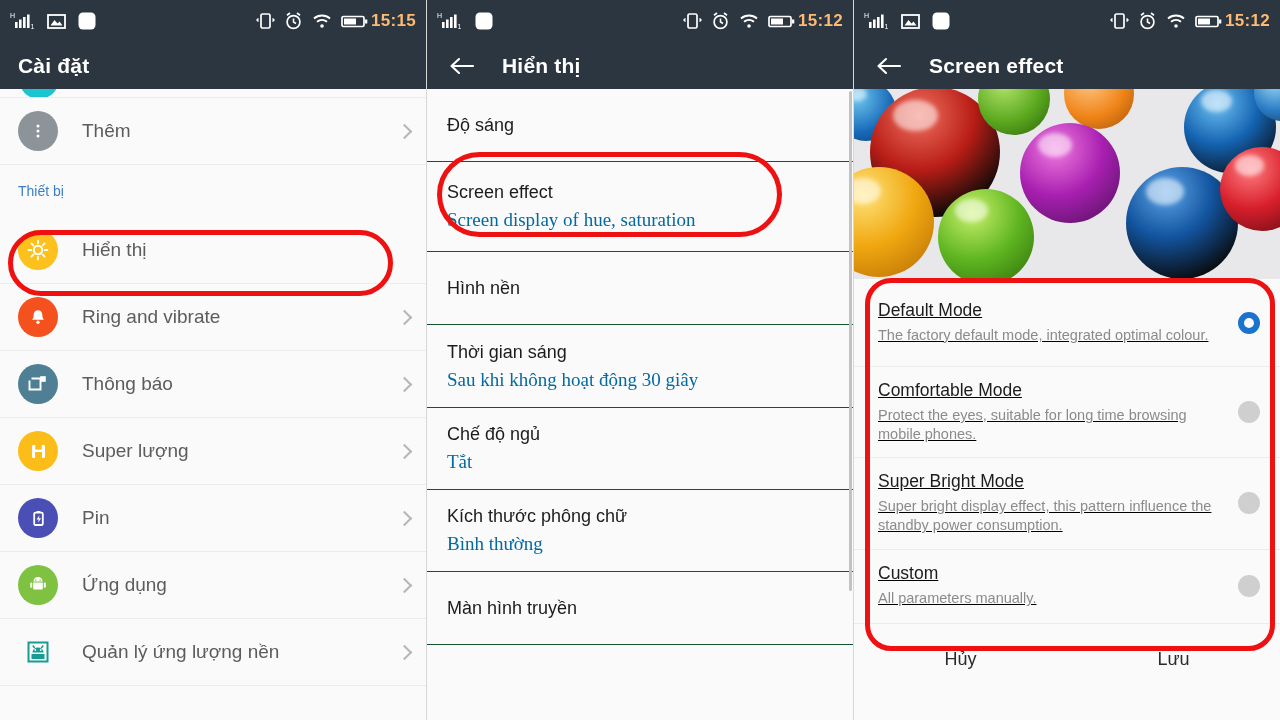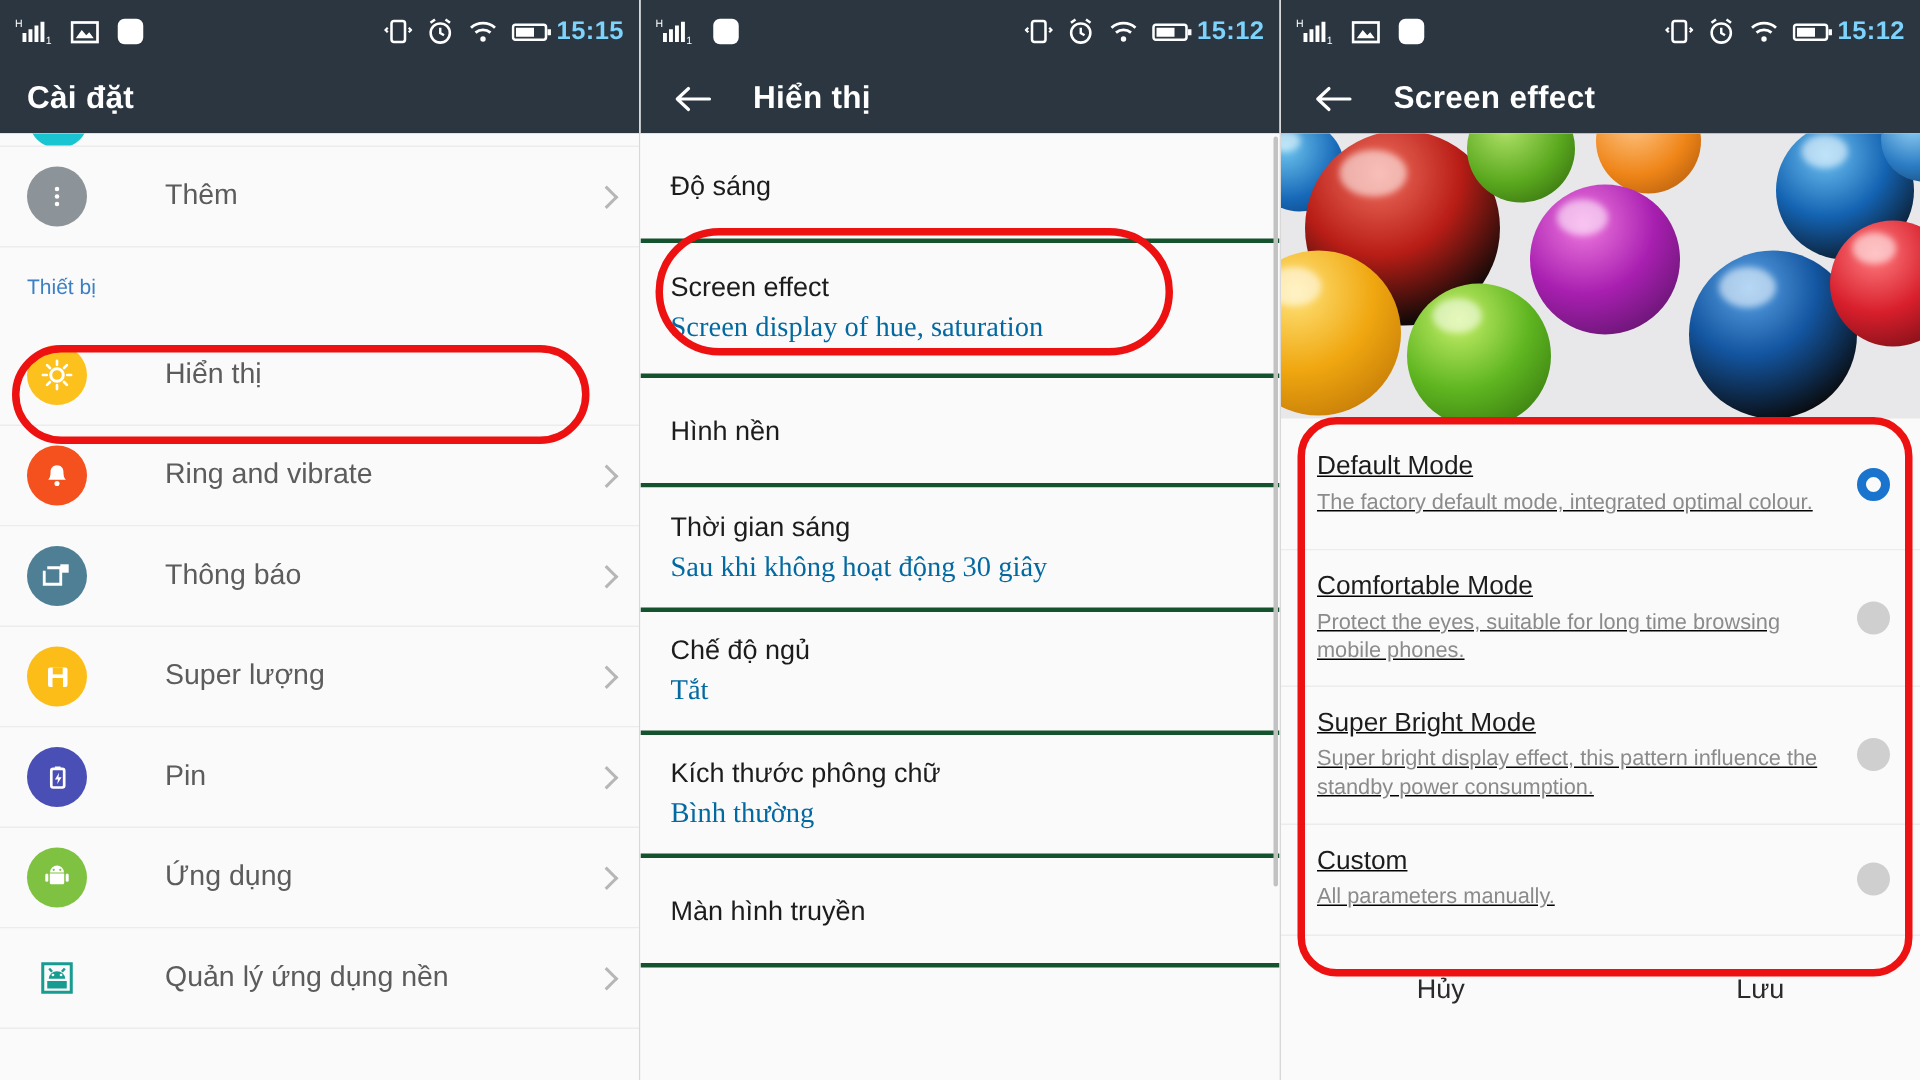--- a/index.html
+++ b/index.html
@@ -8,48 +8,48 @@
     font-family: "Liberation Sans", "DejaVu Sans", sans-serif;
     background: #ffffff; overflow: hidden;
   }
   .screens { display: flex; width: 1280px; height: 720px; }
   .panel { width: 427px; height: 720px; position: relative; overflow: hidden; background: #fafafa; border-right: 1px solid #d8d8d8; }
   .panel:last-child { width: 426px; border-right: none; }
 
   
   .statusbar {
     height: 42px; background: #2b3640; display: flex; align-items: center;
-    padding: 0 10px; color: #7dd3fc;
+    padding: 0 10px; color: #fdba74;
   }
   .sb-left { display: flex; align-items: center; gap: 11px; }
   .sb-right { display: flex; align-items: center; gap: 9px; margin-left: auto; }
   .sb-time { font-size: 17px; font-weight: bold; letter-spacing: .3px; margin-left: 3px; }
   .ico { display: block; }
 
   
   .appbar { height: 47px; background: #2b3640; display: flex; align-items: center; padding: 0 0 0 18px; }
   .appbar-back { width: 42px; height: 42px; display: flex; align-items: center; justify-content: center; margin-left: -4px; }
   .appbar-title { color: #ffffff; font-size: 21px; font-weight: bold; letter-spacing: .2px; }
   .appbar-title.with-back { margin-left: 19px; }
 
   
   .plist { background: #fafafa; height: 631px; position: relative; }
   .peek { height: 9px; position: relative; overflow: hidden; background: #fafafa; border-bottom: 1px solid #ececec; }
   .peek-dot { position: absolute; left: 19px; top: -30px; width: 40px; height: 40px; border-radius: 50%; background: #18c5d0; }
 
   .srow { display: flex; align-items: center; height: 67px; padding: 0 16px 0 18px; border-bottom: 1px solid #ececec; background: #fafafa; position: relative; }
   .srow-icon { width: 40px; height: 40px; border-radius: 50%; display: flex; align-items: center; justify-content: center; flex: none; }
   .srow-icon.sq { border-radius: 4px; background: transparent !important; }
-  .srow-label { margin-left: 52px; font-size: 19px; color: #5c5c5c; }
+  .srow-label { margin-left: 24px; font-size: 19px; color: #5c5c5c; }
   .chev { margin-left: auto; width: 11px; height: 11px; border-right: 2px solid #b6b6b6; border-top: 2px solid #b6b6b6; transform: rotate(45deg); }
   .section-head { height: 52px; display: flex; align-items: center; padding-left: 18px; font-size: 14px; color: #3b7fc4; background: #fafafa; }
 
   
   .dlist { background: #fafafa; height: 631px; position: relative; }
-  .drow { padding: 0 20px 0 20px; border-bottom: 3px solid #14532d; display: flex; flex-direction: column; justify-content: center; background: #fafafa; }
+  .drow { padding: 0 20px 0 20px; border-bottom: 1px solid #14532d; display: flex; flex-direction: column; justify-content: center; background: #fafafa; }
   .drow-title { font-size: 18px; color: #1c1c1c; }
   .drow-sub { font-size: 19px; color: #0369a1; margin-top: 6px; font-family: Liberation Serif, serif; }
   .scrollbar { position: absolute; right: 1px; top: 2px; width: 3px; height: 500px; background: #c2c2c2; border-radius: 2px; }
 
   
   .hero { height: 190px; position: relative; overflow: hidden; background: #e8e8ea; }
   .ball { position: absolute; border-radius: 50%; }
   .ball::after { content: ""; position: absolute; left: 18%; top: 10%; width: 34%; height: 24%; border-radius: 50%; background: rgba(255,255,255,.55); filter: blur(2px); }
   .modes { background: #fafafa; text-decoration: underline; }
   .mrow { display: flex; align-items: center; padding: 13px 20px 13px 24px; border-bottom: 1px solid #ececec; min-height: 88px; background: #fafafa; }
@@ -226,21 +226,21 @@
         <div class="srow-icon sq">
           <svg width="32" height="32" viewBox="0 0 32 32">
               <rect x="6.5" y="6.5" width="19" height="19" fill="none" stroke="#179c91" stroke-width="2"></rect>
               <rect x="9.5" y="18" width="13" height="5" fill="#179c91"></rect>
               <path d="M10.5 16.5a5.5 5 0 0 1 11 0z" fill="#179c91"></path>
               <path d="M10.8 9.6l1.9 2.3M21.2 9.6l-1.9 2.3" stroke="#179c91" stroke-width="1.6"></path>
               <circle cx="13.3" cy="14" r=".9" fill="#fff"></circle>
               <circle cx="18.7" cy="14" r=".9" fill="#fff"></circle>
             </svg>
         </div>
-        <div class="srow-label">Quản lý ứng dụng nền</div>
+        <div class="srow-label">Quản lý ứng lượng nền</div>
         <div class="chev"></div>
       </div>
     </div>
 
     <div class="hl" style="left:8px; top:230px; width:385px; height:66px;"></div>
   </div>
 
   <div class="panel">
     <div class="statusbar">
       <div class="sb-left">

